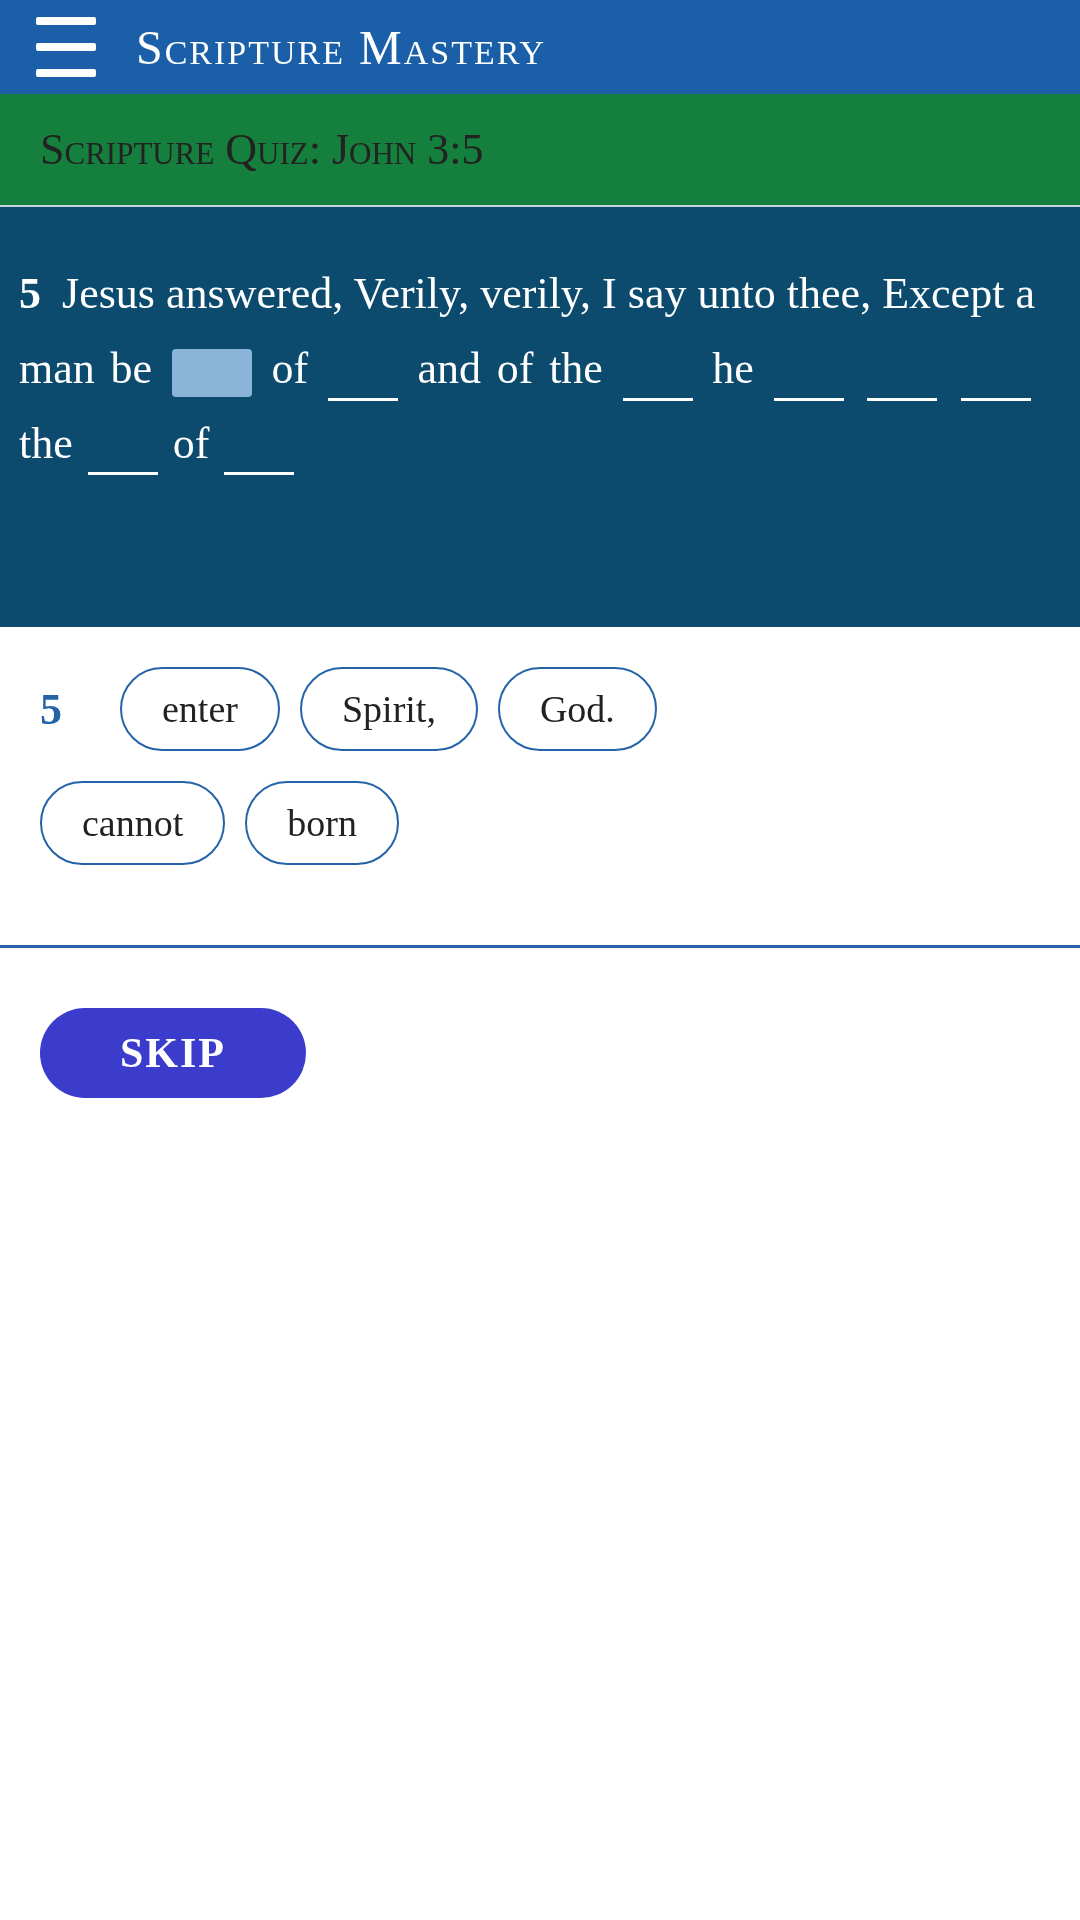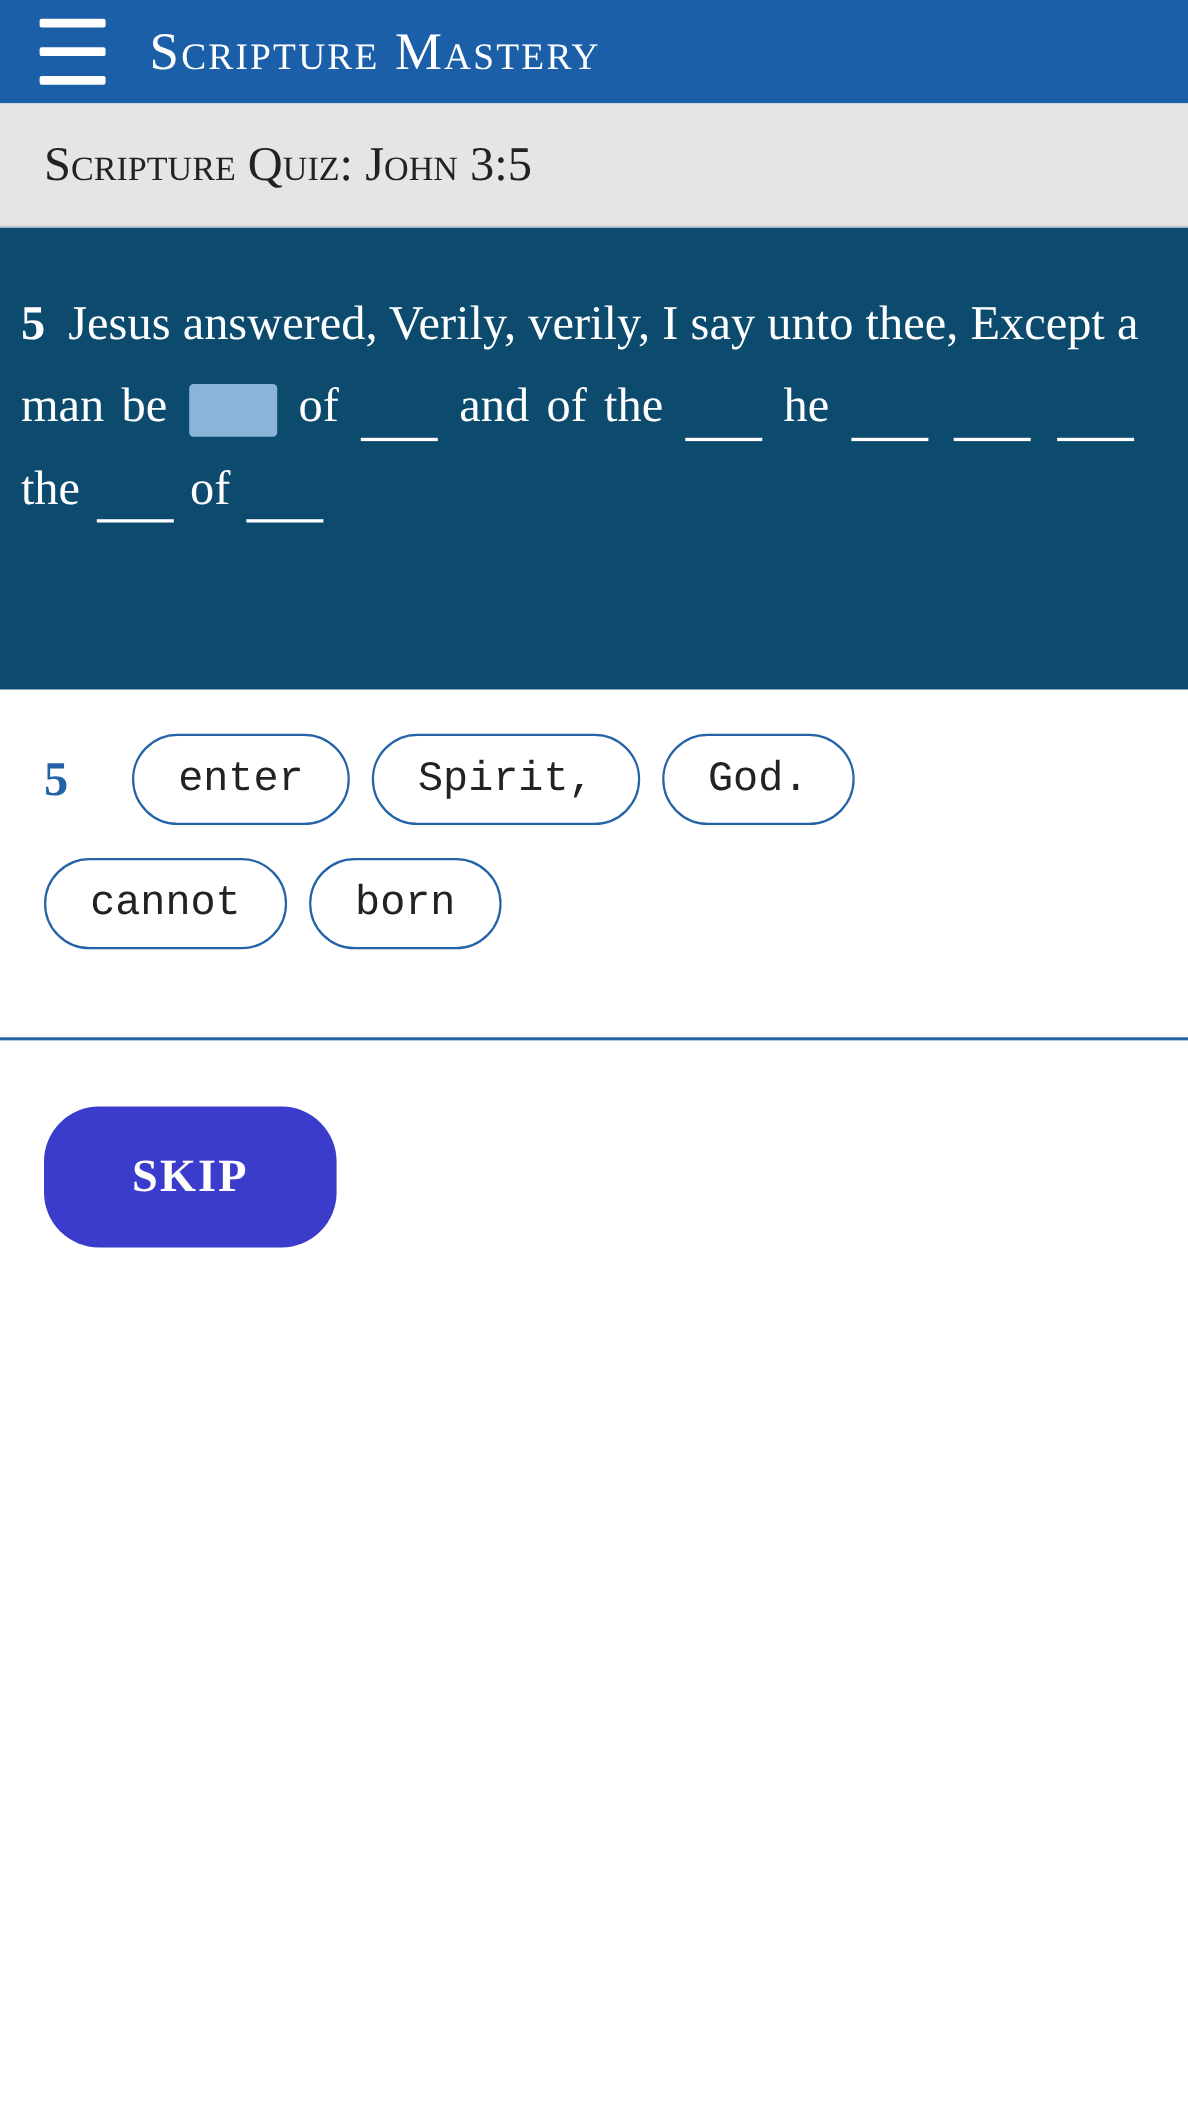--- a/index.html
+++ b/index.html
@@ -47,21 +47,21 @@
     .header-title {
       color: #ffffff;
       font-size: 48px;
       font-variant: small-caps;
       letter-spacing: 2px;
       font-weight: normal;
     }
 
     
     .subtitle-bar {
-      background: #e5e5e5;
+      background: #15803d;
       padding: 30px 40px;
       border-bottom: 2px solid #c8d0d8;
     }
 
     .subtitle-text {
       font-size: 44px;
       font-variant: small-caps;
       color: #222222;
       font-weight: normal;
     }
@@ -131,37 +131,37 @@
     }
 
     .word-chip {
       border: 2px solid #2563a8;
       border-radius: 50px;
       padding: 18px 40px;
       font-size: 38px;
       color: #222222;
       background: #ffffff;
       cursor: pointer;
-      font-family: Liberation Mono, monospace;
+      font-family: Liberation Serif, serif;
       white-space: nowrap;
     }
 
     
     .action-area {
       background: #ffffff;
       padding: 60px 40px;
       min-height: 400px;
     }
 
     .skip-button {
       background: #3b3bcc;
       color: #ffffff;
       border: none;
       border-radius: 50px;
-      padding: 40px 80px;
+      padding: 21px 80px;
       font-size: 42px;
       font-weight: bold;
       letter-spacing: 2px;
       cursor: pointer;
       font-family: Georgia, serif;
     }
   </style>
 </head>
 <body>
 

